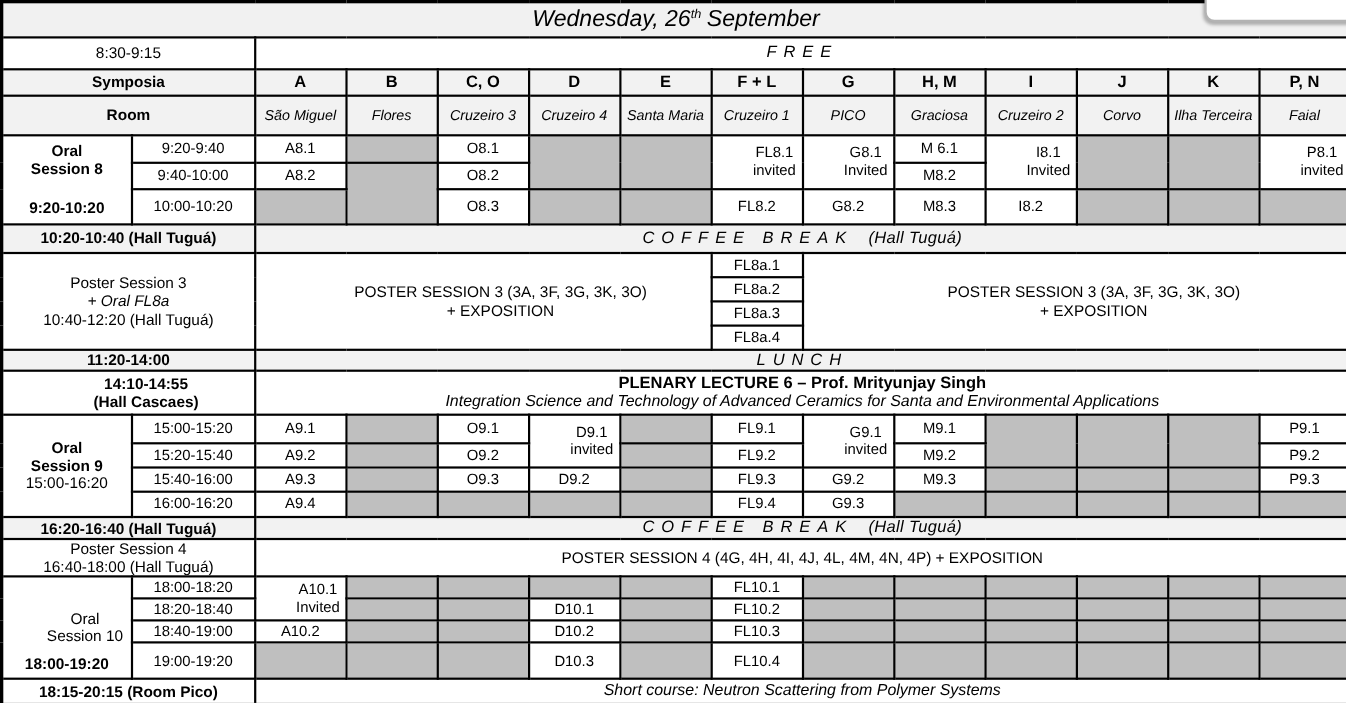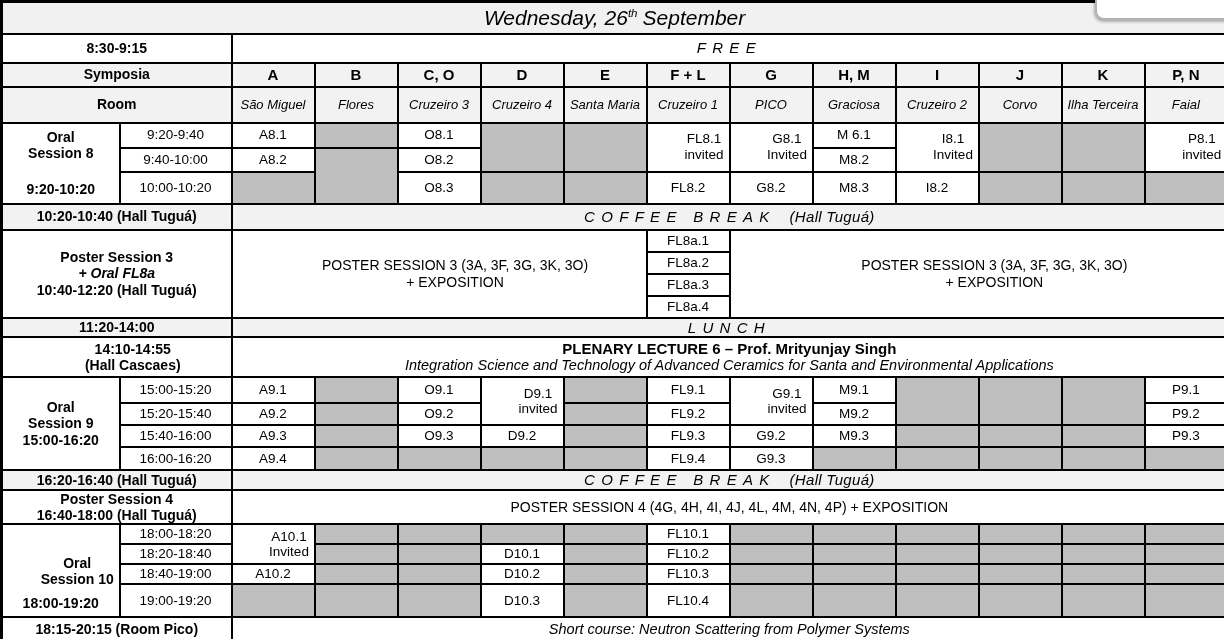--- a/index.html
+++ b/index.html
@@ -4,21 +4,21 @@
 <style>
   html,body{margin:0;padding:0;background:#fff;}
   #stage{position:relative;width:1224px;height:639px;overflow:hidden;
          font-family:"Liberation Sans","DejaVu Sans",sans-serif;color:#000;}
   table.sched{position:absolute;top:0;left:0;width:1224px;height:639px;
               border-collapse:collapse;table-layout:fixed;border:3px solid #000;}
   td{border:2px solid #000;text-align:center;vertical-align:middle;
      font-size:13.5px;line-height:1.15;padding:0 1px;overflow:hidden;}
   .band{background:#f2f2f2;}
   .gray{background:#bfbfbf;}
-  .bold{font-weight:bold;}
+  .bold{font-weight:normal;}
   .it{font-style:italic;}
   .pre{white-space:pre-line;padding-left:33px;}
   .title-cell{font-style:italic;font-size:21px;background:#f1f1f1;}
   .title-cell sup{font-size:0.55em;}
   .title-suffix{margin-left:.24em;}
   .sym-cell{font-weight:bold;font-size:15px;background:#f2f2f2;}
   .room-cell{font-style:italic;font-size:13px;background:#f2f2f2;line-height:1.05;}
   .label{font-weight:bold;font-size:14px;}
   .sp{letter-spacing:.42em;font-style:italic;font-size:15px;}
   .sp2{font-style:italic;font-size:15px;margin-left:14px;letter-spacing:.02em;}
@@ -180,21 +180,21 @@
   <td colspan="12">
     <div class="plen1">PLENARY LECTURE 6 – Prof. Mrityunjay Singh</div>
     <div class="plen2">Integration Science and Technology of Advanced Ceramics for Santa and Environmental Applications</div>
   </td>
 </tr>
 
 <tr style="height:26px">
   <td rowspan="4" class="sess-label" style="vertical-align:middle">
     <div class="sl-top" style="padding-top:0">Oral
 Session 9</div>
-    <div style="font-weight:bold;font-size:14px">15:00-16:20</div>
+    <div style="font-weight:normal;font-size:14px">15:00-16:20</div>
   </td>
   <td>15:00-15:20</td>
   <td>A9.1</td>
   <td class="gray"></td>
   <td>O9.1</td>
   <td rowspan="2" class="pre">D9.1
 invited</td>
   <td class="gray"></td>
   <td>FL9.1</td>
   <td rowspan="2" class="pre">G9.1

